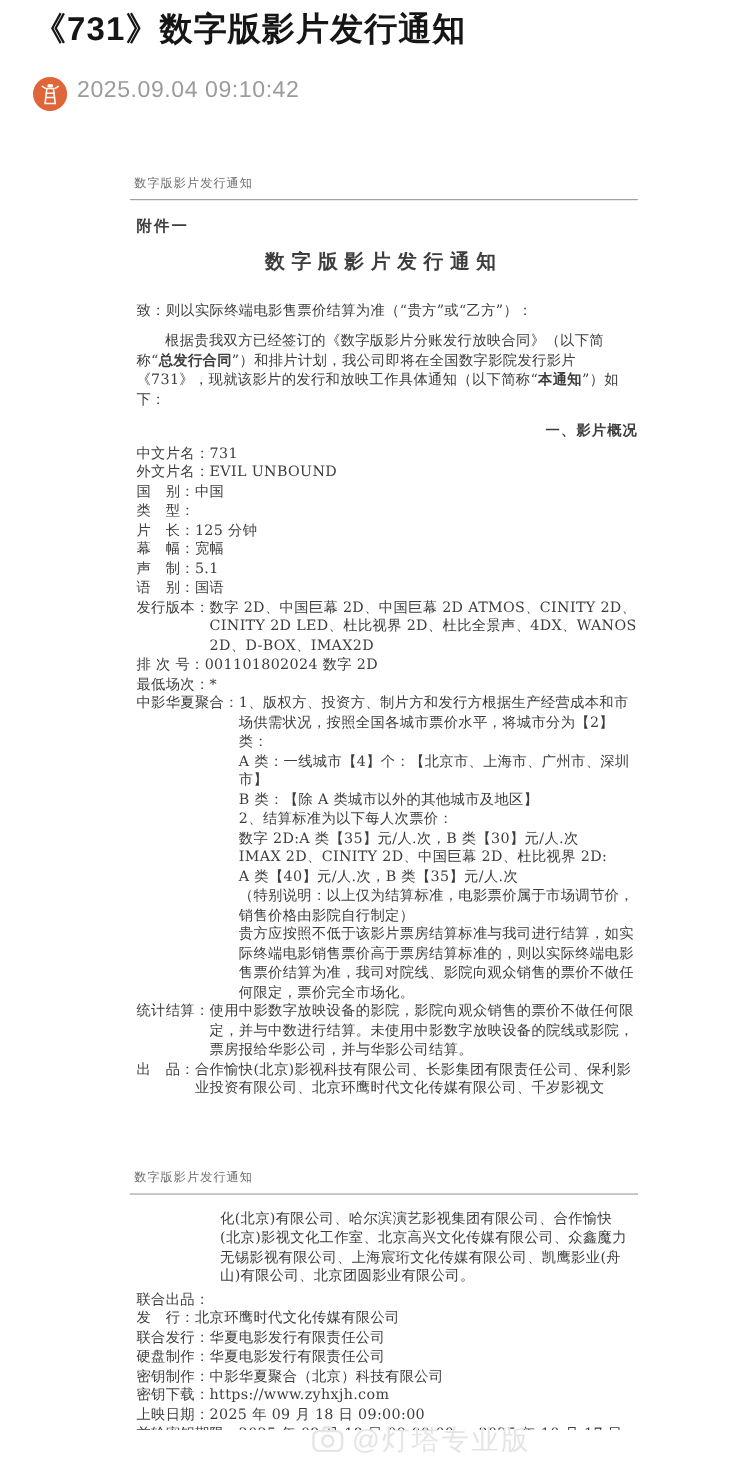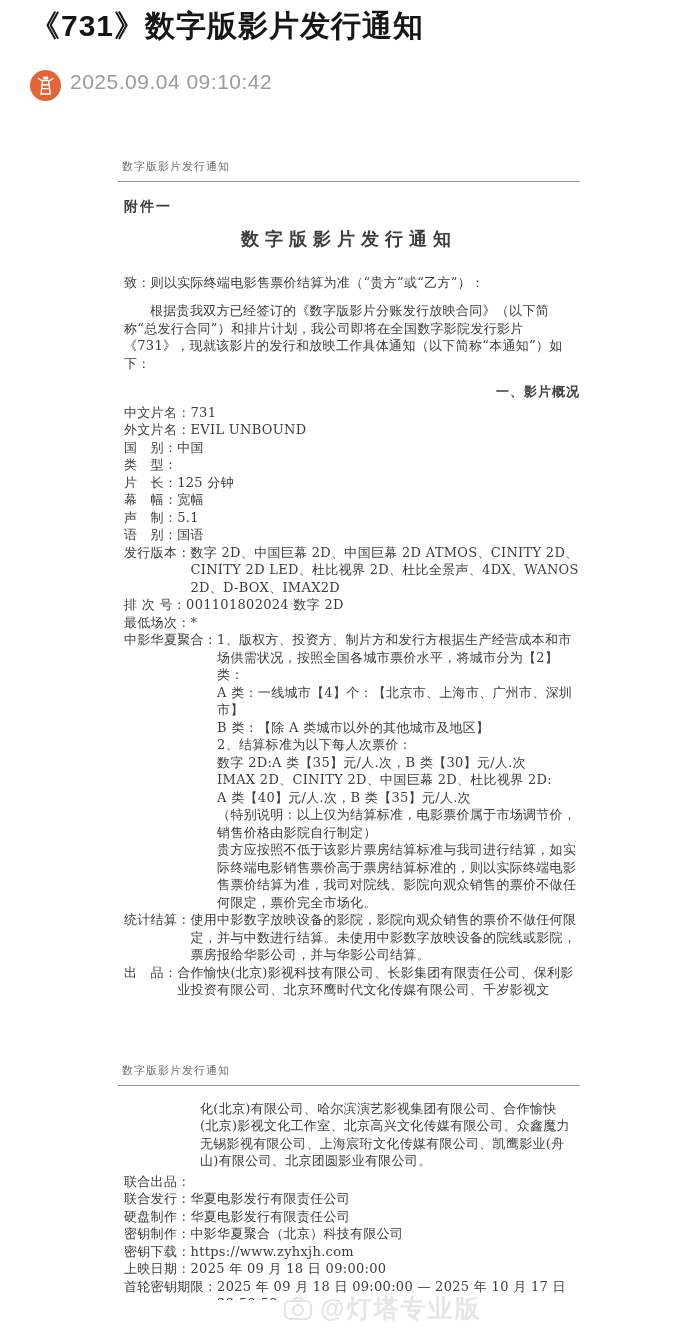--- a/index.html
+++ b/index.html
@@ -28,32 +28,32 @@
   #page2 { top:1062px; height:238px; overflow:hidden; }
 
   .page-header {
     font-size:11px; color:#6e6e6e; letter-spacing:1px;
     padding:0 0 5px 4px; border-bottom:1px solid #9a9a9a;
   }
   .attachment { margin:16px 0 0 6px; font-weight:bold; font-size:14px; letter-spacing:2px; }
   .doc-title  { margin-top:15px; text-align:center; font-weight:bold; font-size:18px; letter-spacing:6px; }
   .to-line    { margin:26px 6px 0 6px; }
   .intro      { margin:11px 6px 0 6px; text-indent:2em; }
-  .b          { font-weight:normal; }
+  .b          { font-weight:bold; }
   .sec-heading{ margin:11px 0 0 6px; font-weight:bold; letter-spacing:1px;text-align:right; }
   .rows       { margin:3px 0 0 6px; }
   .drow       { display:flex; }
   .dlabel     { flex-shrink:0; white-space:pre; }
   .dvalue     { flex:1; white-space:pre-line; }
   .continuation { margin:14px 6px 0 6px; padding-left:76px; }
 
   .watermark {
     position:absolute; top:1292px; left:283px;
     display:flex; align-items:center; gap:7px;
-    color:#e5e5e5; font-weight:bold; font-size:25px; letter-spacing:2px;
+    color:#e5e5e5; font-weight:normal; font-size:25px; letter-spacing:2px;
     font-family:"Liberation Sans", sans-serif; white-space:nowrap;
   }
 </style>
 </head>
 <body>
 
 <h1 class="post-title">《731》数字版影片发行通知</h1>
 
 <div class="post-meta">
   <span>
@@ -148,20 +148,24 @@
 
   <div class="doc-page" id="page2">
     <div class="page-header">数字版影片发行通知</div>
     <div class="continuation">化(北京)有限公司、哈尔滨演艺影视集团有限公司、合作愉快(北京)影视文化工作室、北京高兴文化传媒有限公司、众鑫魔力无锡影视有限公司、上海宸珩文化传媒有限公司、凯鹰影业(舟山)有限公司、北京团圆影业有限公司。</div>
     <div class="rows">
         <div class="drow">
           <span class="dlabel">联合出品：</span>
           <span class="dvalue"></span>
         </div>
         <div class="drow">
+          <span class="dlabel">发　行：</span>
+          <span class="dvalue">北京环鹰时代文化传媒有限公司</span>
+        </div>
+        <div class="drow">
           <span class="dlabel">联合发行：</span>
           <span class="dvalue">华夏电影发行有限责任公司</span>
         </div>
         <div class="drow">
           <span class="dlabel">硬盘制作：</span>
           <span class="dvalue">华夏电影发行有限责任公司</span>
         </div>
         <div class="drow">
           <span class="dlabel">密钥制作：</span>
           <span class="dvalue">中影华夏聚合（北京）科技有限公司</span>

